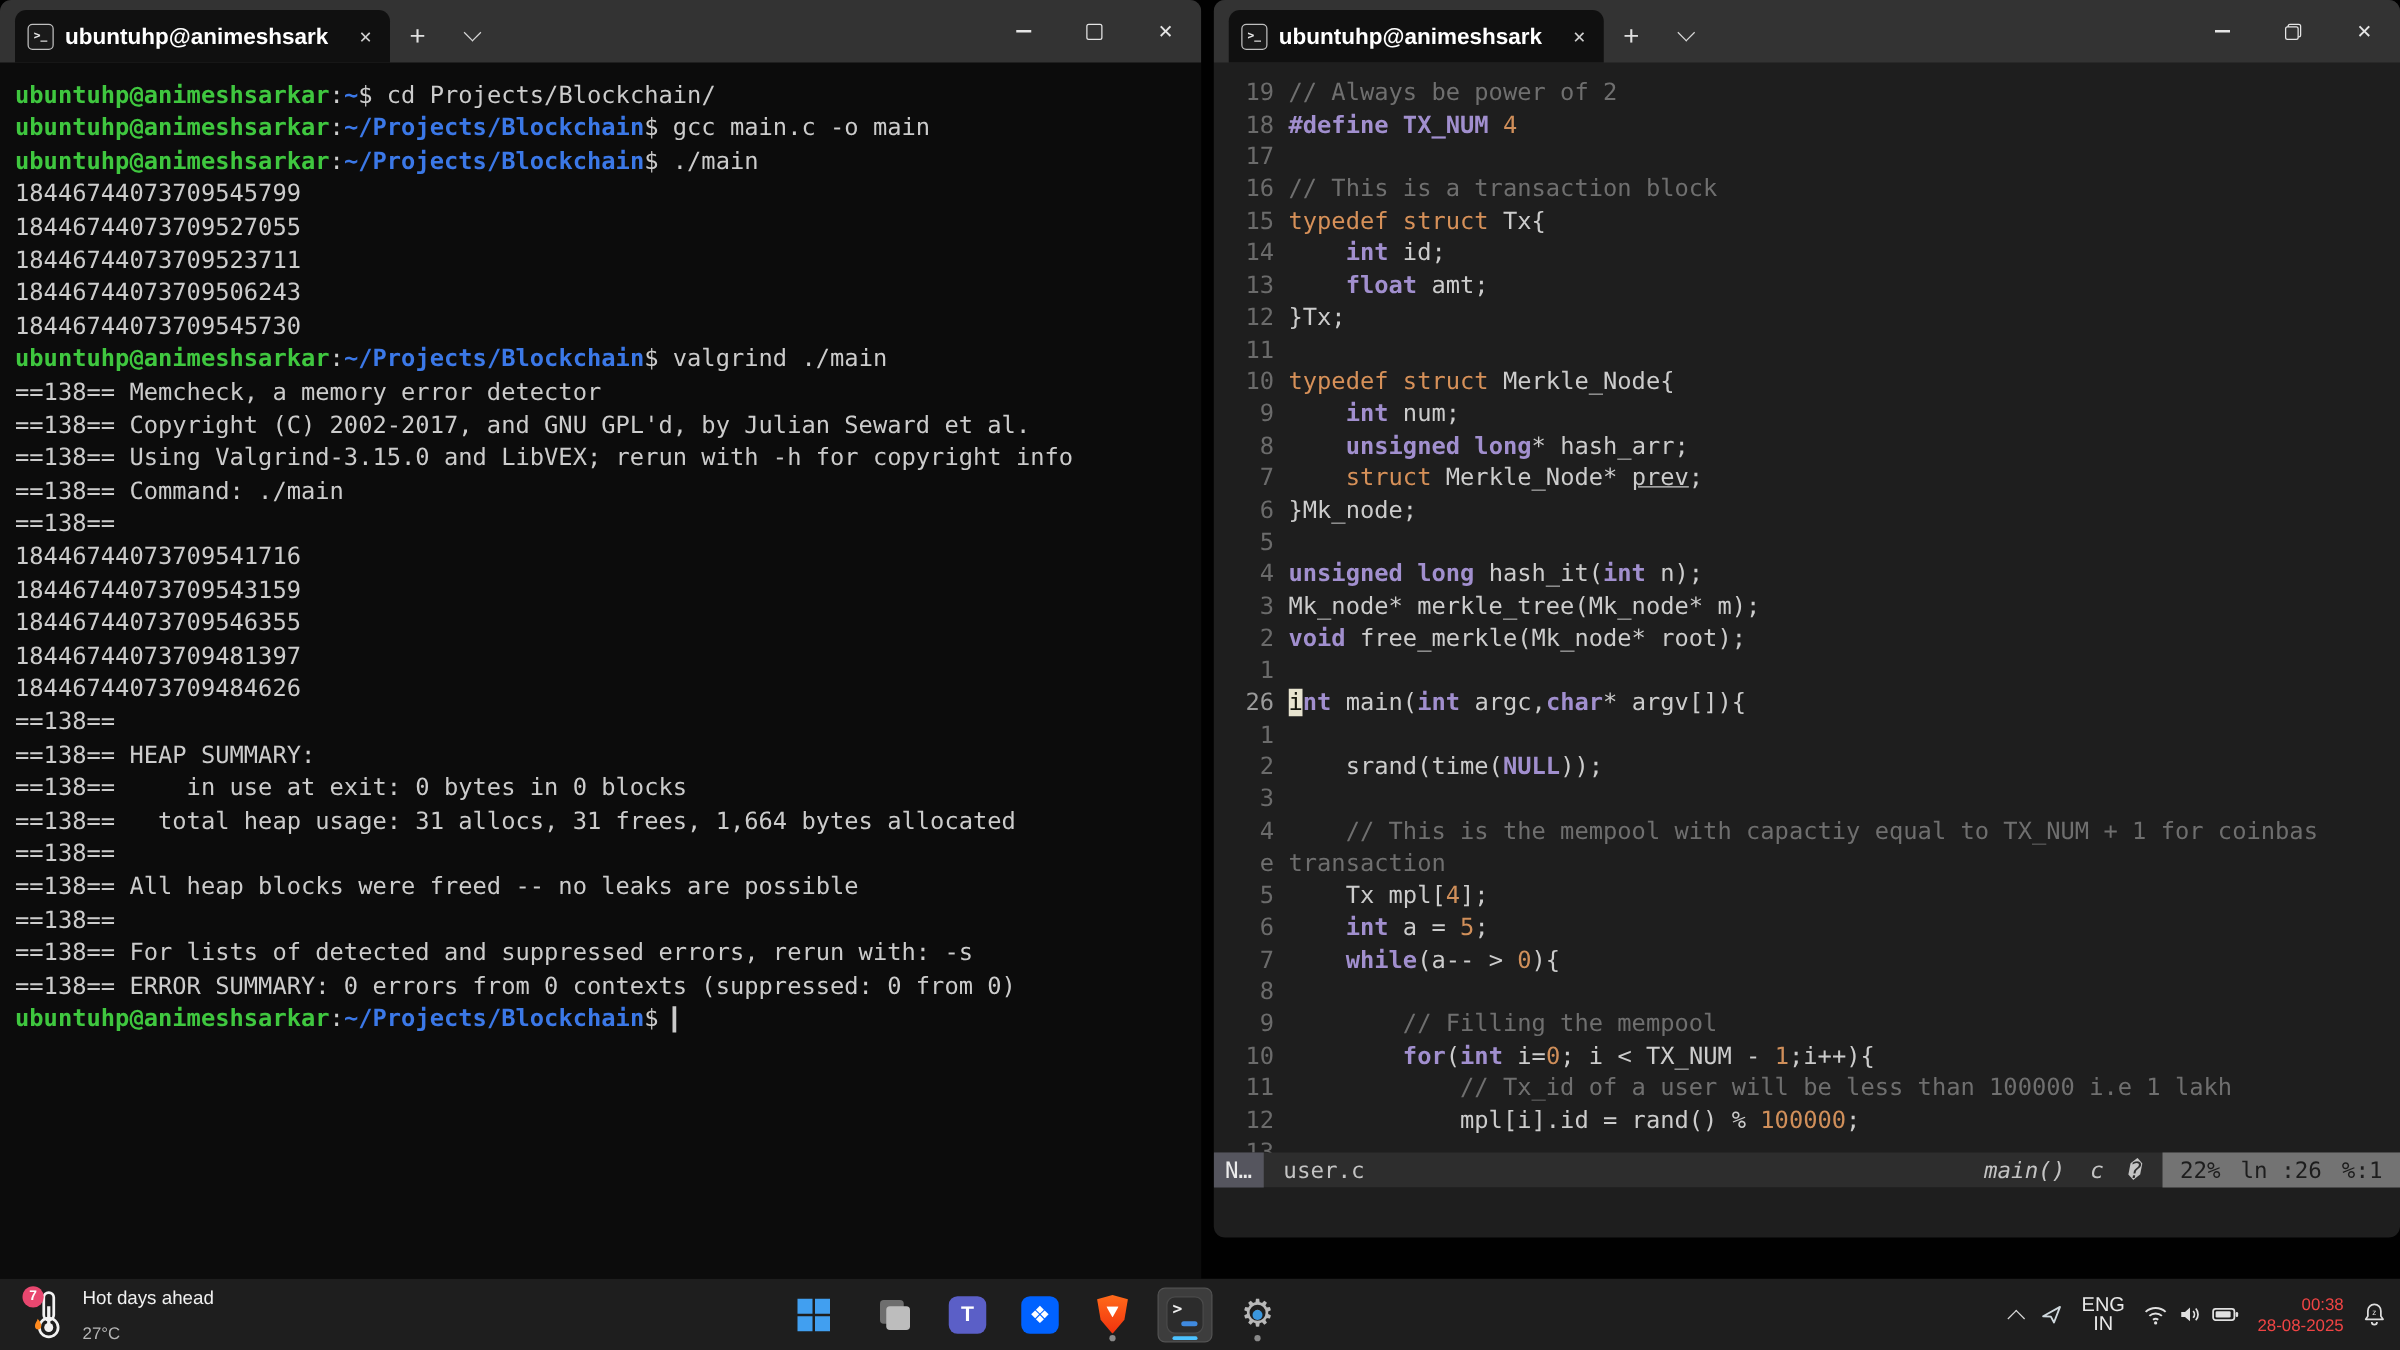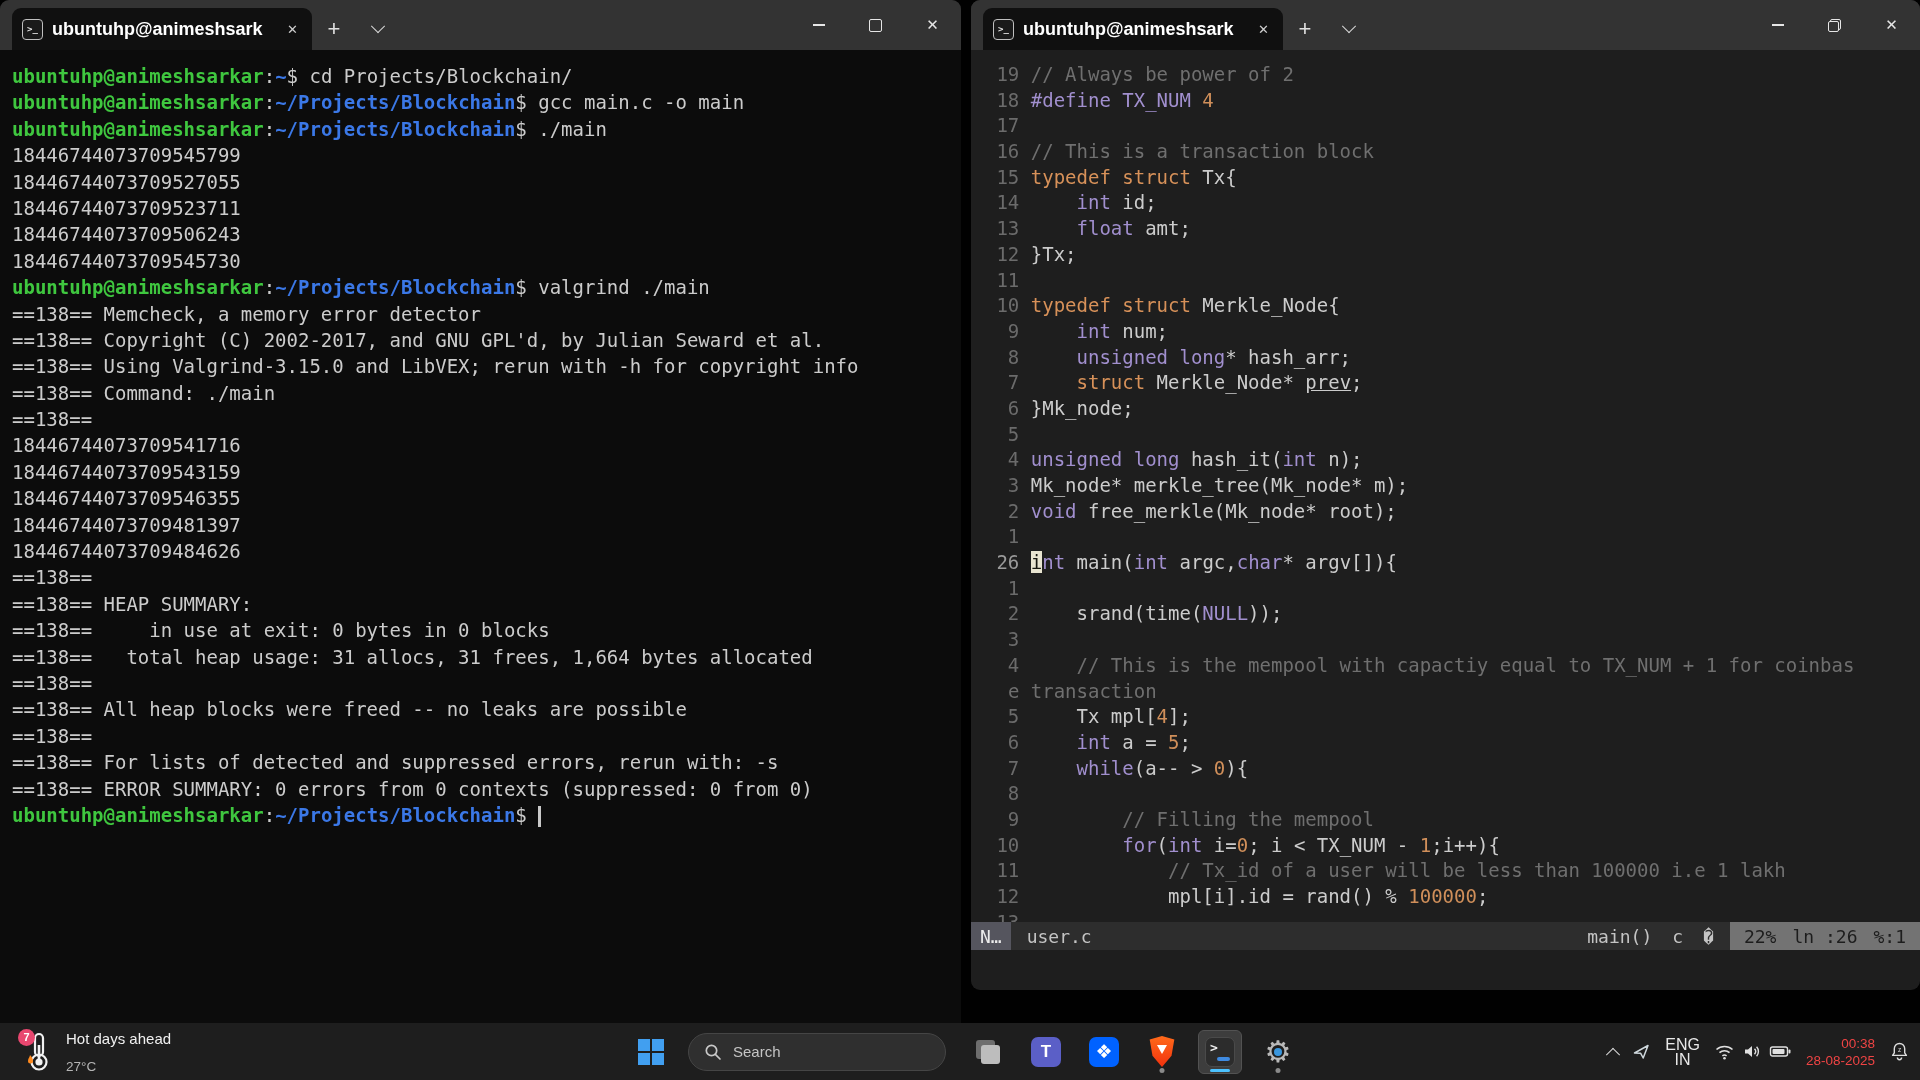--- a/index.html
+++ b/index.html
@@ -40,32 +40,32 @@
   .c-plain{color:var(--terminal-text,#cccccc);}
   .c-cursorbar{display:inline-block;width:3px;height:21px;background:#c9c9c9;vertical-align:middle;}
 
   
   .codebody{padding:12px 0 14px 14px;font-family:"DejaVu Sans Mono",monospace;font-size:19px;
     line-height:25.7px;white-space:pre;color:var(--plain-code,#c9c9c9);height:872px;overflow:hidden;box-sizing:border-box;}
   .cline{height:25.7px;overflow:hidden;}
   .gut{display:inline-block;width:3ch;text-align:right;margin-right:1ch;color:var(--gutter-gray,#6b6b6b);}
   .gut.curnum{text-align:right;color:#9a9a9a;}
   .gut.wrapgut{width:1ch;}
-  .c-keyword{color:var(--keyword-purple,#a18fce);}
+  .c-keyword{color:var(--keyword-purple,#a18fce);font-weight:bold;}
   .c-storage{color:var(--storage-orange,#d79159);}
   .c-number{color:var(--number-orange,#d08f5a);}
   .c-comment{color:var(--comment-gray,#6f6f6f);}
   .c-cursor{background:var(--cursor-bg,#e8e4d0);color:#16160f;}
   .c-underline{text-decoration:underline;}
 
   .statusbar{height:28px;background:#2d2d2d;display:flex;align-items:stretch;
     font-family:"DejaVu Sans Mono",monospace;font-size:18px;color:#c4c4c4;}
   .sb-mode{background:#55555e;color:#ececec;padding:0 9px;display:flex;align-items:center;}
   .sb-file{padding-left:16px;display:flex;align-items:center;}
-  .sb-right{margin-left:auto;display:flex;align-items:center;gap:20px;padding-right:16px;}
+  .sb-right{margin-left:auto;display:flex;align-items:center;gap:20px;padding-right:16px;font-style:italic;}
   .sb-light{background:#737373;color:#1d1d1d;display:flex;align-items:center;gap:16px;padding:0 14px;}
   .cmdline{height:28px;background:#1e1e1e;}
 
   
   #taskbar{position:absolute;left:0;top:1023px;width:1920px;height:57px;background:#1e1e1e;}
   .weather{position:absolute;left:22px;top:0;height:57px;display:flex;align-items:center;gap:10px;}
   .wicon{position:relative;width:34px;height:42px;}
   .wbadge{position:absolute;left:-4px;top:-2px;width:17px;height:17px;background:#e8476f;border-radius:50%;
     color:#fff;font-size:11px;font-weight:bold;display:flex;align-items:center;justify-content:center;z-index:2;}
   .wtext .w-head{color:#f0f0f0;font-size:15px;}
@@ -200,27 +200,20 @@
 
     <div class="center-cluster">
       <div class="start">
         <span class="winlogo">
             <span></span>
             <span></span>
             <span></span>
             <span></span>
           </span>
       </div>
-      <div class="search">
-        <svg width="18" height="18" viewBox="0 0 18 18">
-          <circle cx="7.5" cy="7.5" r="5.2" fill="none" stroke="#c8c8c8" stroke-width="1.7"></circle>
-          <line x1="11.6" y1="11.6" x2="16" y2="16" stroke="#c8c8c8" stroke-width="1.7" stroke-linecap="round"></line>
-        </svg>
-        <span>Search</span>
-      </div>
       <div class="apps">
         <div class="app">
           <span class="ic-window">
               <span class="bk"></span>
               <span class="fr"></span>
             </span>
         </div>
         <div class="app">
           <span class="ic-teams">T</span>
         </div>

